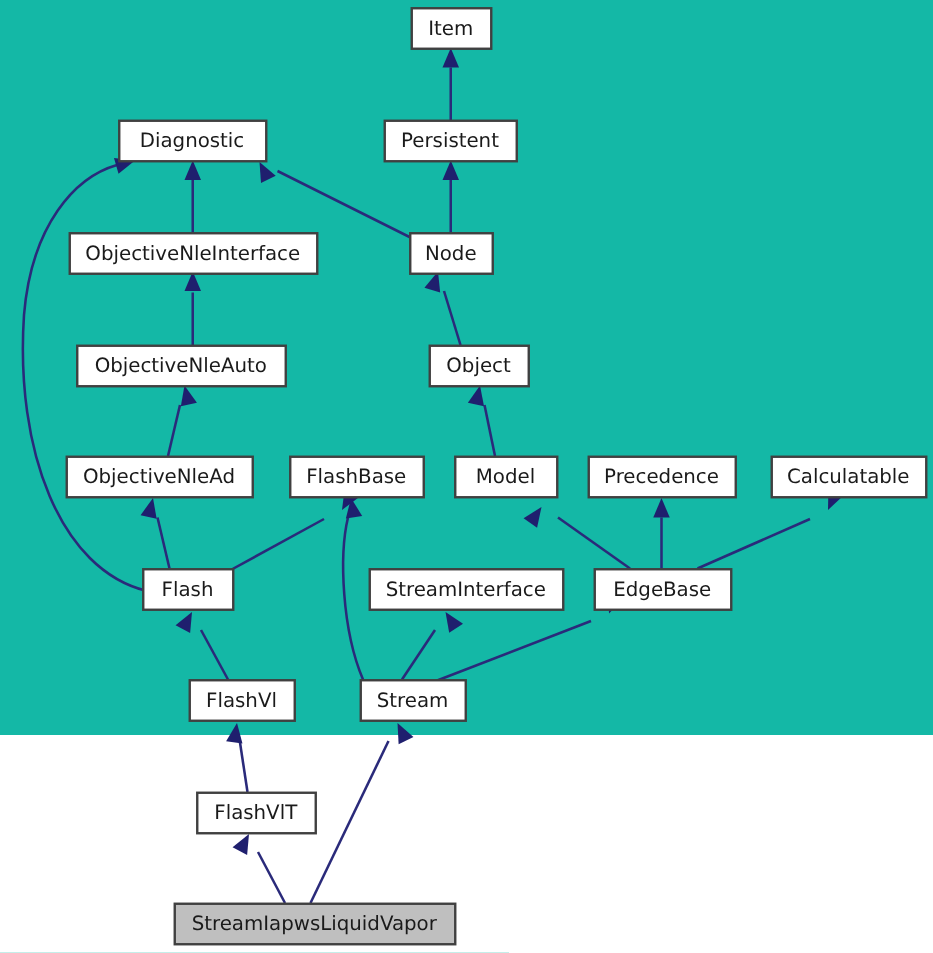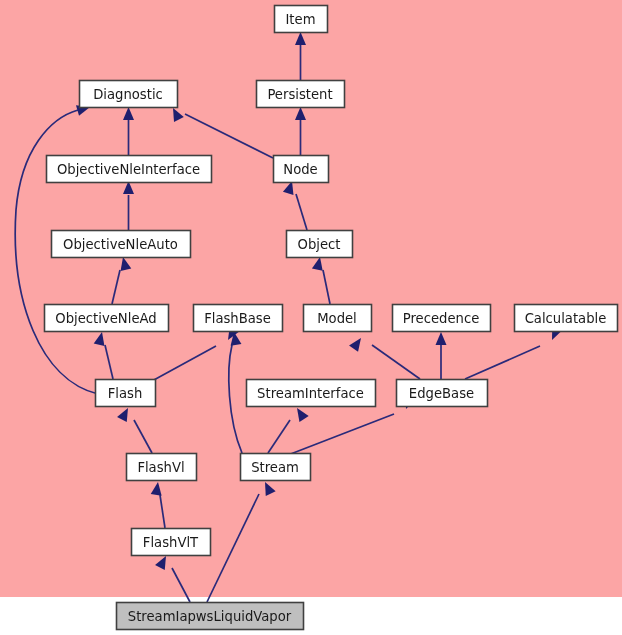--- a/index.html
+++ b/index.html
@@ -9,22 +9,22 @@
   }
   body {
     width: 622px;
     height: 635px;
     font-family: "DejaVu Sans", "Liberation Sans", sans-serif;
     overflow: hidden;
   }
   #diagram-root {
     position: relative;
     width: 622px;
-    height: 597px;
-    background: #fca5a5;
+    height: 490px;
+    background: #14b8a6;
   }
   svg#graph {
     position: absolute;
     left: 0;
     top: 0;
     width: 622px;
     height: 635px;
     display: block;
   }
   .node-box {

